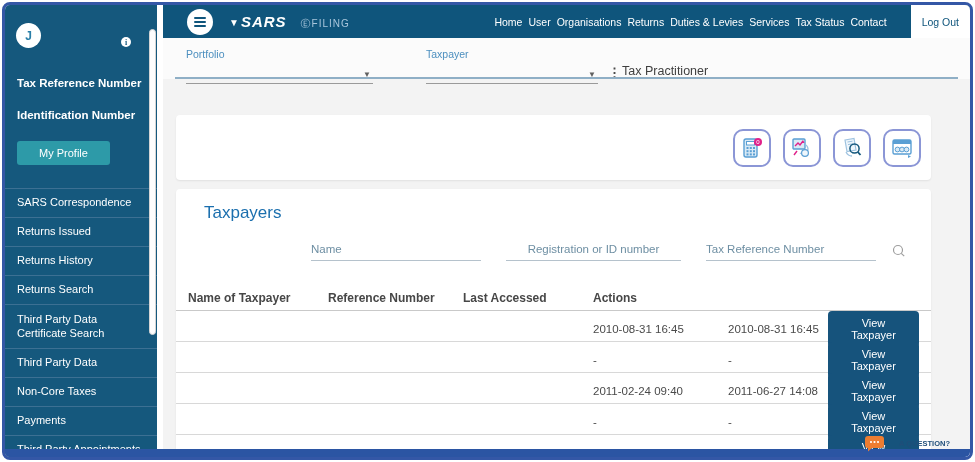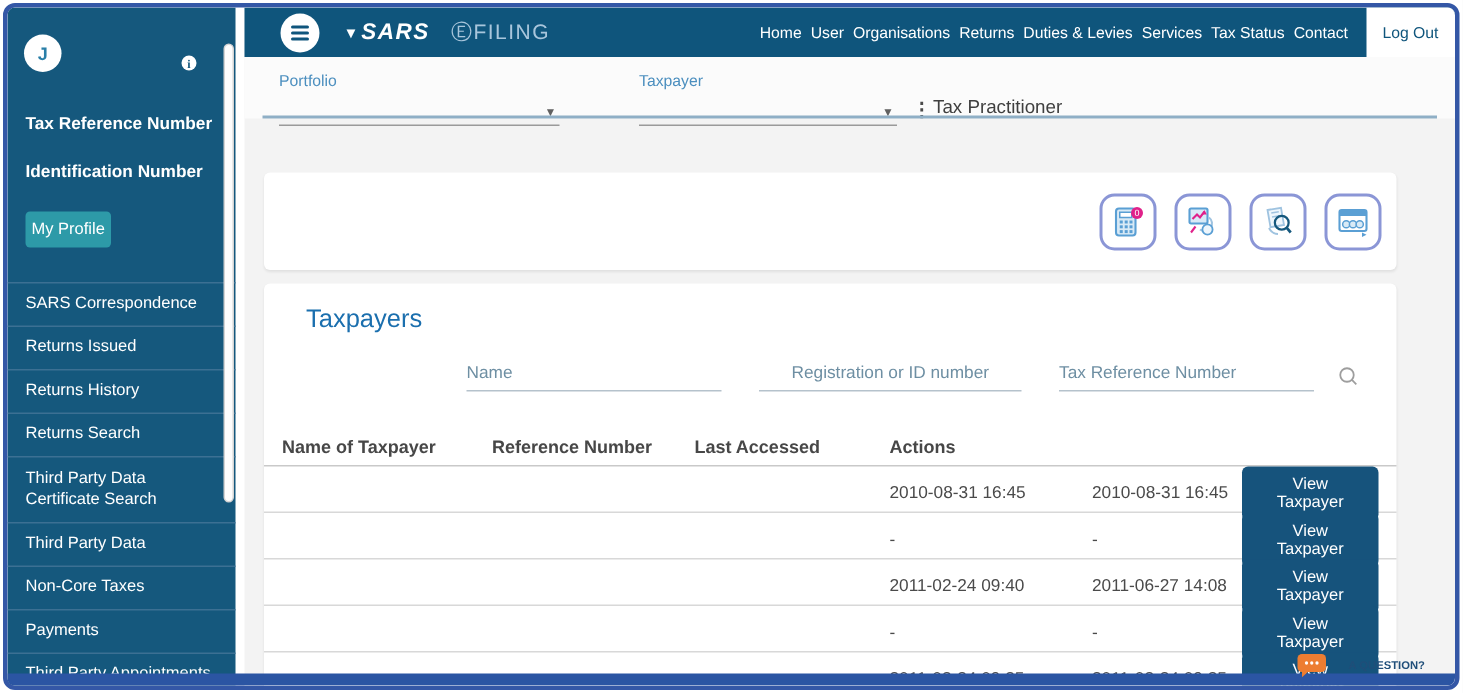--- a/index.html
+++ b/index.html
@@ -8,39 +8,39 @@
   .bottom-bar { position:absolute; left:0; right:0; bottom:0; height:8px; background:#2b55a3; z-index:60; }
 
   
   .sidebar { position:absolute; left:0; top:0; bottom:0; width:152px; background:#15587d; color:#fff; z-index:5; }
   .side-top { position:relative; height:183px; }
   .avatar { position:absolute; left:11px; top:18px; width:25px; height:25px; border-radius:50%; background:#fff; color:#2a7fa8; font-weight:bold; font-size:12px; display:flex; align-items:center; justify-content:center; }
   .info-icon { position:absolute; right:26px; top:32px; width:10px; height:10px; border-radius:50%; background:#fff; color:#15587d; font-size:8px; font-weight:bold; display:flex; align-items:center; justify-content:center; font-family:"Liberation Serif", serif; }
   .side-label { position:absolute; left:12px; font-size:11.5px; font-weight:bold; color:#fff; }
   .lbl-tax { top:72px; }
   .lbl-id  { top:104px; }
-  .profile-btn { position:absolute; left:12px; top:136px; background:#2d9aa8; color:#fff; border:none; border-radius:3px; font-size:11px; padding:6px 4px; cursor:pointer; font-family:inherit; }
+  .profile-btn { position:absolute; left:12px; top:136px; background:#2d9aa8; color:#fff; border:none; border-radius:3px; font-size:11px; padding:6px 22px; cursor:pointer; font-family:inherit; }
   .side-menu { list-style:none; border-top:1px solid #3c7093; }
   .side-menu li { display:flex; align-items:center; height:29px; padding:0 8px 0 12px; font-size:11px; border-bottom:1px solid #3c7093; cursor:pointer; line-height:1.25; }
   .side-menu li.tall { height:44px; }
   .side-scroll-thumb { position:absolute; right:1px; top:24px; width:7px; height:306px; background:#fdfdfd; border:1px solid #d4d4d4; border-radius:4px; z-index:6; }
 
   
   .main { position:absolute; left:158px; top:0; right:0; bottom:0; background:#f3f3f3; }
 
   .topnav { position:relative; height:33px; background:#0f557c; display:flex; align-items:center; color:#fff; }
   .hamburger { width:26px; height:26px; border-radius:50%; background:#fff; margin-left:24px; display:flex; flex-direction:column; align-items:center; justify-content:center; gap:2px; cursor:pointer; flex:0 0 auto; }
   .hamburger i { display:block; width:12px; height:2px; background:#0f557c; border-radius:1px; }
   .brand { display:flex; align-items:baseline; margin-left:16px; cursor:default; }
   .sars-mark { font-size:10px; margin-right:2px; transform:translateY(-1px); display:inline-block; }
   .sars-word { font-style:italic; font-weight:bold; font-size:15px; letter-spacing:1px; }
-  .efiling { margin-left:14px; font-size:14px; letter-spacing:1px; color:#a9c6dc; }
+  .efiling { margin-left:14px; font-size:10px; letter-spacing:1px; color:#a9c6dc; }
   .nav-links { display:flex; gap:6px; margin-left:auto; margin-right:12px; }
   .nav-links span { font-size:10.5px; cursor:pointer; white-space:nowrap; }
-  .logout { height:33px; background:#fff; color:#0f557c; font-size:10.5px; display:flex; align-items:center; padding:0 11px; cursor:pointer; flex:0 0 auto; }
+  .logout { height:33px; background:#fff; color:#0f557c; font-size:10.5px; display:flex; align-items:center; padding:0 11px; cursor:pointer; flex:0 0 auto;margin-left:12px; }
 
   .portfolio-row { position:relative; height:41px; background:#fbfbfb; }
   .portfolio-row::after { content:""; position:absolute; left:12px; right:12px; bottom:0; height:2px; background:#8fafc6; }
   .sel { position:absolute; top:10px; cursor:pointer; }
   .sel-portfolio { left:23px; width:187px; }
   .sel-taxpayer  { left:263px; width:172px; }
   .sel .sel-label { font-size:10.5px; color:#4c8fbf; display:block; margin-bottom:8px; }
   .sel .sel-line { border-bottom:1px solid #9a9a9a; height:16px; position:relative; }
   .sel .caret { position:absolute; right:2px; top:2px; font-size:8px; color:#616161; }
   .kebab-icon { position:absolute; left:445px; top:27px; font-size:13px; font-weight:bold; color:#4a4a4a; letter-spacing:0; cursor:pointer; }

